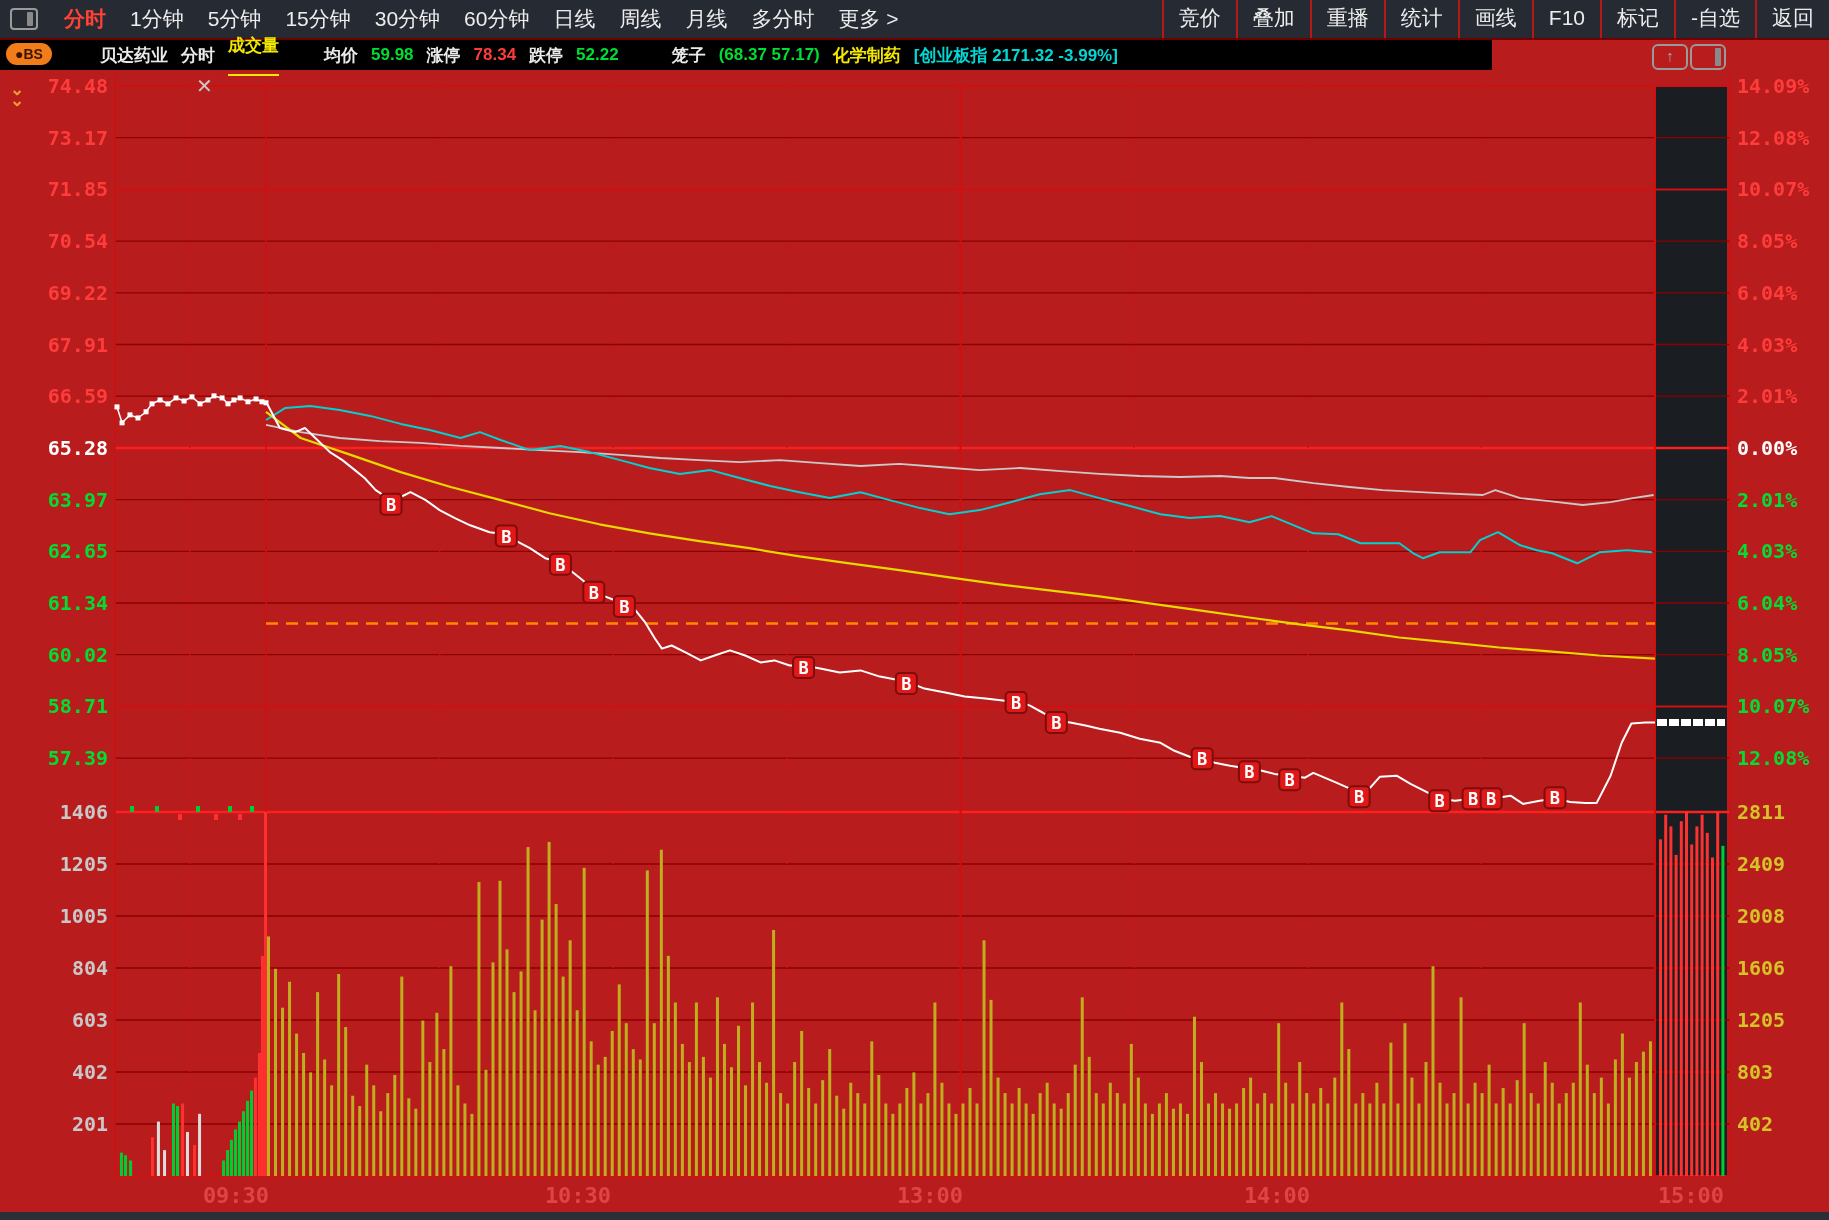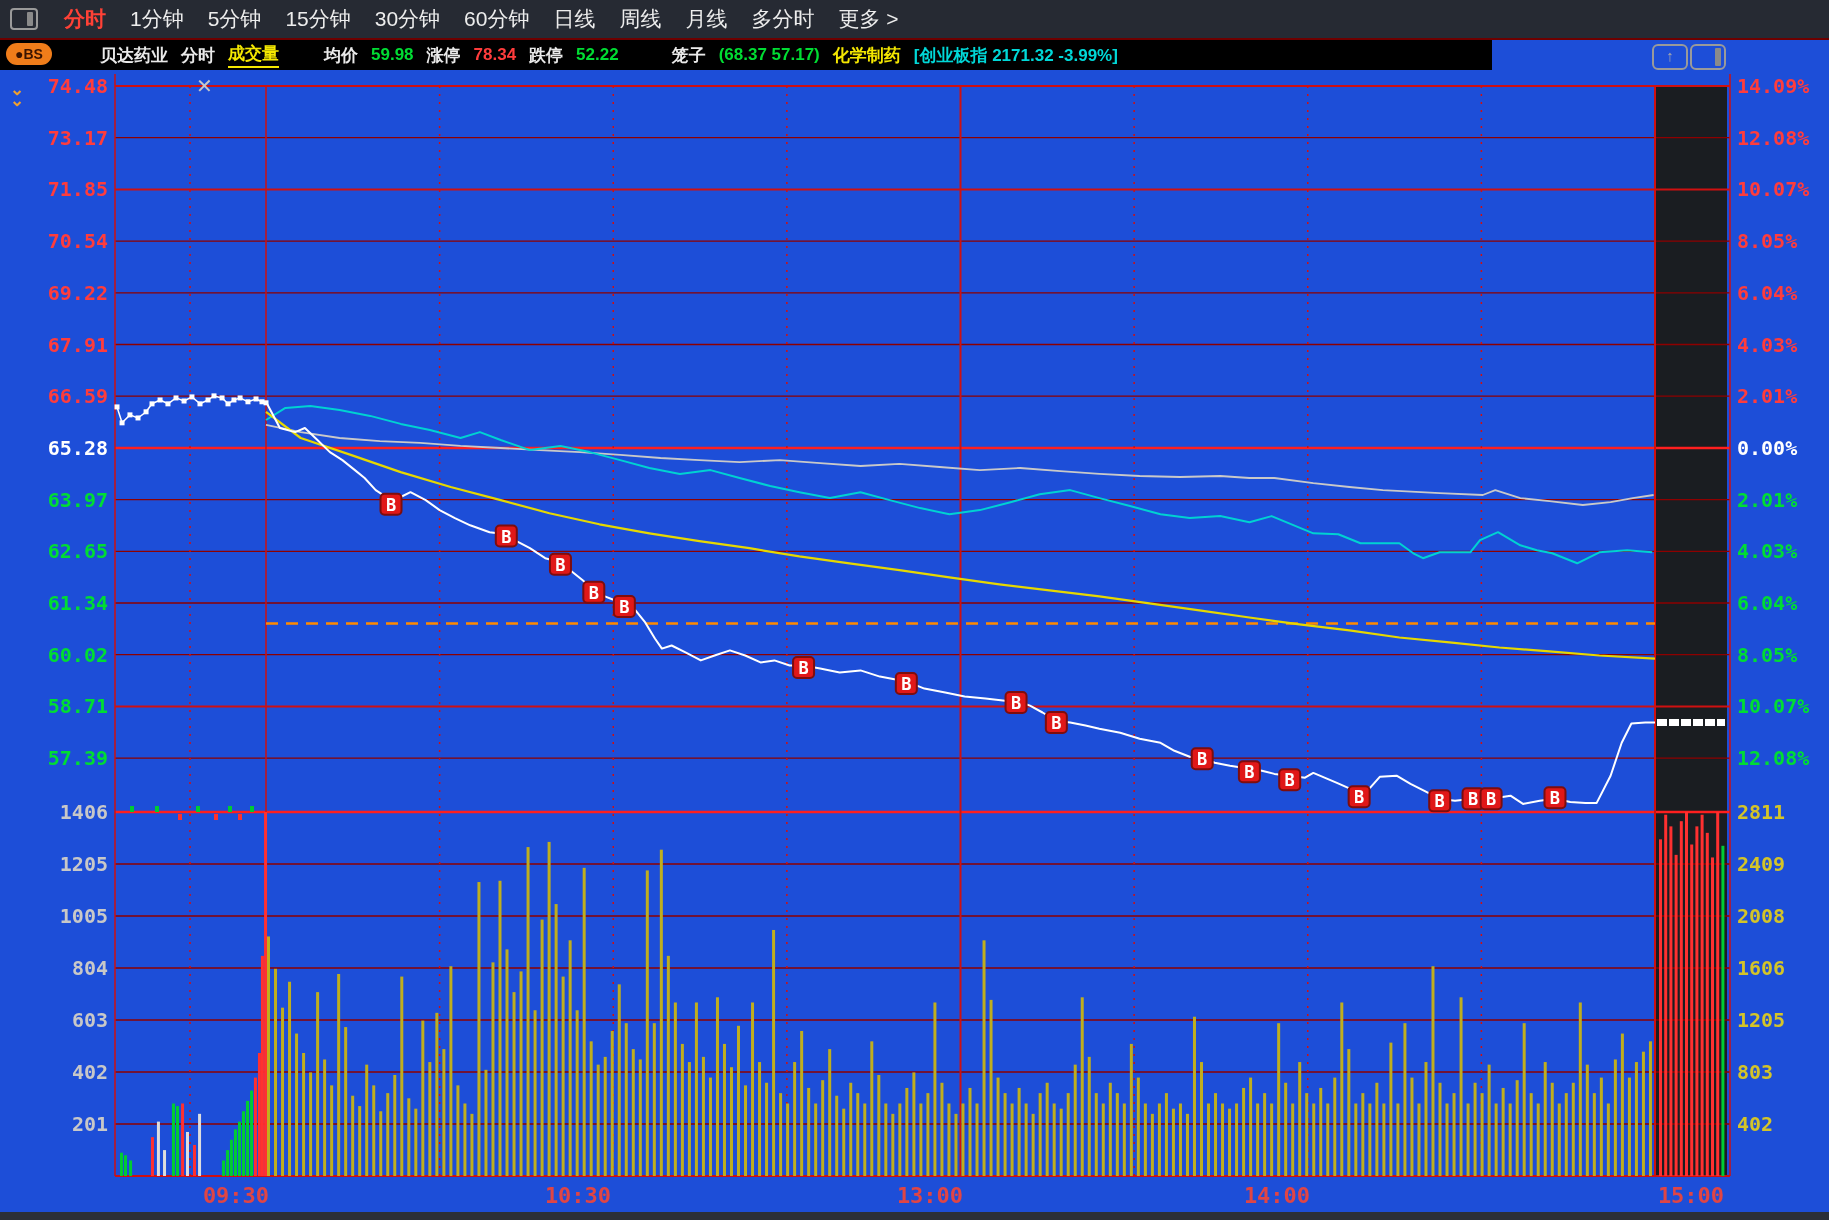--- a/index.html
+++ b/index.html
@@ -1,34 +1,34 @@
 <!DOCTYPE html>
 <html><head>
 <meta charset="utf-8">
 <style>
   html,body{margin:0;padding:0;background:#000;}
-  #screen{position:relative;width:1829px;height:1220px;background:#1d4ed8;overflow:hidden;
+  #screen{position:relative;width:1829px;height:1220px;background:#b91c1c;overflow:hidden;
           font-family:"Liberation Sans",sans-serif;}
   
   #menubar{position:absolute;left:0;top:0;width:1829px;height:38px;background:#262a33;
            border-bottom:2px solid #6e0000;display:flex;justify-content:space-between;}
   #menu-left{display:flex;align-items:center;padding-left:10px;}
   #win-icon{width:24px;height:18px;border:2px solid #9a9a9a;border-radius:4px;margin-right:14px;position:relative;}
   #win-icon i{position:absolute;right:3px;top:2px;bottom:2px;width:6px;background:#8a8a8a;border-radius:1px;}
   .mitem{font-size:21px;color:#ededed;padding:0 12px;line-height:36px;white-space:nowrap;cursor:default;}
   .mitem.active{color:#ff4136;font-weight:bold;}
   #menu-right{display:flex;align-items:stretch;}
   .rmitem{font-size:21px;color:#ededed;padding:0 15px;line-height:36px;border-left:2px solid #b41818;white-space:nowrap;}
   
   #infobar{position:absolute;left:0;top:40px;width:1492px;height:30px;background:#000;}
   #bs-badge{position:absolute;left:6px;top:3px;width:46px;height:22px;background:#f07d1a;border-radius:12px;
             color:#3a1400;font-size:14px;font-weight:bold;text-align:center;line-height:22px;}
   #info-items{position:absolute;left:100px;top:0;height:30px;display:flex;align-items:center;gap:13px;
               font-size:17px;font-weight:bold;white-space:nowrap;}
-  .iv.u{border-bottom:2px solid #f5e800;padding-bottom:1px;}
+  .iv.u{border-bottom:2px solid #f5e800;padding-bottom:17px;}
   .sq-icon{position:absolute;top:4px;width:32px;height:22px;border:2px solid #9a9a9a;border-radius:6px;
            color:#aaa;text-align:center;line-height:20px;font-size:15px;font-weight:bold;}
   .sq-icon i{position:absolute;right:3px;top:2px;bottom:2px;width:6px;background:#8a8a8a;border-radius:1px;}
   
   #expand-chevrons{position:absolute;left:10px;top:84px;color:#f0a030;font-size:17px;font-weight:bold;
                    line-height:11px;text-align:center;}
   #overlay-close{position:absolute;left:196px;top:76px;color:#c8c8c8;font-size:20px;line-height:20px;}
   #chartsvg{position:absolute;left:0;top:0;}
   
   #bottomstrip{position:absolute;left:0;top:1212px;width:1829px;height:8px;background:#2b2f38;}
@@ -48,20 +48,31 @@
         <div class="mitem">1分钟</div>
         <div class="mitem">5分钟</div>
         <div class="mitem">15分钟</div>
         <div class="mitem">30分钟</div>
         <div class="mitem">60分钟</div>
         <div class="mitem">日线</div>
         <div class="mitem">周线</div>
         <div class="mitem">月线</div>
         <div class="mitem">多分时</div>
         <div class="mitem">更多 &gt;</div>
+      </div>
+    <div id="menu-right">
+        <div class="rmitem">竞价</div>
+        <div class="rmitem">叠加</div>
+        <div class="rmitem">重播</div>
+        <div class="rmitem">统计</div>
+        <div class="rmitem">画线</div>
+        <div class="rmitem">F10</div>
+        <div class="rmitem">标记</div>
+        <div class="rmitem">-自选</div>
+        <div class="rmitem">返回</div>
       </div>
   </div>
 
   <div id="infobar">
     <div id="bs-badge">●BS</div>
     <div id="info-items">
         <span class="iv" style="color: rgb(234, 234, 234);">贝达药业</span>
         <span class="iv" style="color: rgb(234, 234, 234);">分时</span>
         <span class="iv u" style="color: rgb(245, 232, 0);">成交量</span>
         <span class="iv" style="color: rgb(234, 234, 234); margin-left: 32px;">均价</span>

